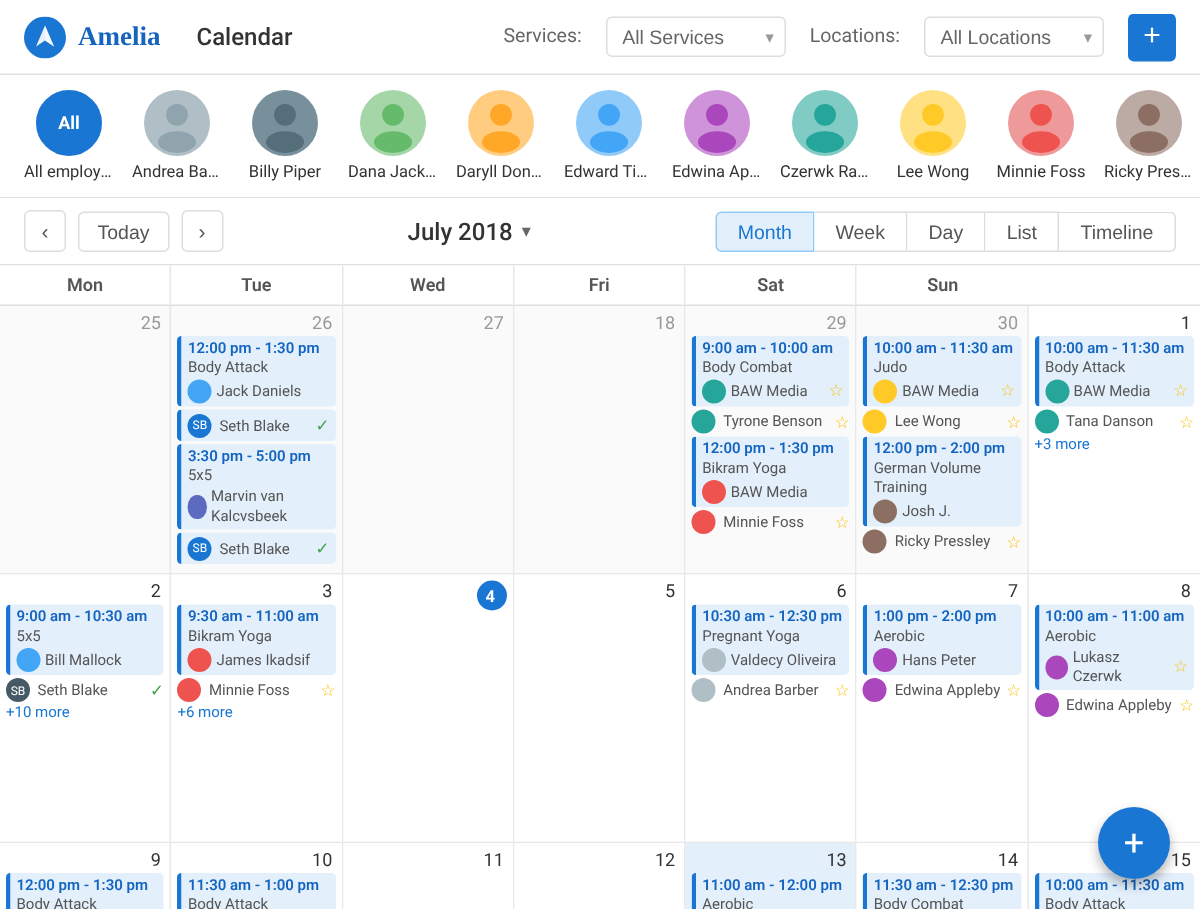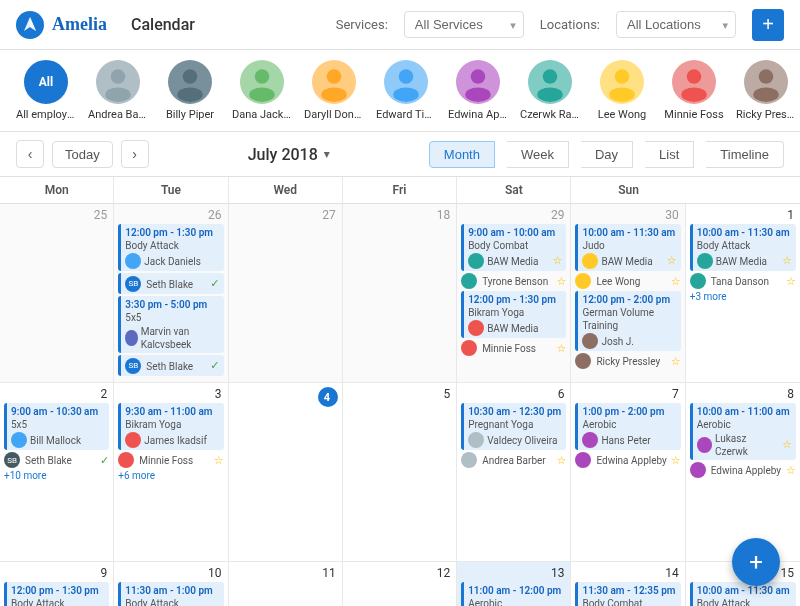--- a/index.html
+++ b/index.html
@@ -23,21 +23,21 @@
     .staff-avatar { width: 44px; height: 44px; border-radius: 50%; object-fit: cover; background: #ccc; display: flex; align-items: center; justify-content: center; font-size: 16px; overflow: hidden; border: 2px solid transparent; }
     .staff-avatar.active { border: 2px solid #1976d2; background: #1976d2; color: white; font-size: 12px; font-weight: bold; }
     .staff-name { font-size: 11px; color: #333; text-align: center; max-width: 60px; white-space: nowrap; overflow: hidden; text-overflow: ellipsis; }
 
     
     .cal-nav { background: white; border-bottom: 1px solid #e0e0e0; padding: 8px 16px; display: flex; align-items: center; gap: 8px; }
     .nav-btn { background: white; border: 1px solid #ddd; border-radius: 4px; width: 28px; height: 28px; cursor: pointer; display: flex; align-items: center; justify-content: center; font-size: 14px; color: #555; }
     .nav-today { background: white; border: 1px solid #ddd; border-radius: 4px; padding: 5px 12px; cursor: pointer; font-size: 13px; color: #555; }
     .cal-month { margin: 0 auto; font-size: 16px; font-weight: 500; display: flex; align-items: center; gap: 6px; cursor: pointer; }
     .cal-month-arrow { color: #666; font-size: 12px; }
-    .view-buttons { display: flex; gap: 12px; }
+    .view-buttons { display: flex; gap: 0; }
     .view-btn { border: 1px solid #ddd; background: white; padding: 5px 14px; cursor: pointer; font-size: 13px; color: #555; }
     .view-btn:first-child { border-radius: 4px 0 0 4px; }
     .view-btn:last-child { border-radius: 0 4px 4px 0; }
     .view-btn.active { background: #e3f0fb; color: #1976d2; border-color: #90caf9; }
     .view-btn + .view-btn { border-left: none; }
     .cal-header-row { display: grid; grid-template-columns: repeat(7, 1fr); background: white; border-bottom: 1px solid #e0e0e0; }
     .cal-header-cell { text-align: center; padding: 6px; font-size: 12px; font-weight: 600; color: #555; border-right: 1px solid #e8e8e8; }
     .cal-header-cell:last-child { border-right: none; }
     .cal-body { display: grid; grid-template-rows: repeat(5, 1fr); }
     .cal-week { display: grid; grid-template-columns: repeat(7, 1fr); border-bottom: 1px solid #e8e8e8; min-height: 90px; }
@@ -466,21 +466,21 @@
         <div class="event blue">
           <div class="event-time">11:00 am - 12:00 pm</div>
           <div class="event-name">Aerobic</div>
 
         </div>
 
       </div>
       <div class="cal-cell">
         <div class="cal-day-num current-month">14</div>
         <div class="event blue">
-          <div class="event-time">11:30 am - 12:35 pm</div>
+          <div class="event-time">11:30 am - 12:30 pm</div>
           <div class="event-name">Body Combat</div>
 
         </div>
 
       </div>
       <div class="cal-cell">
         <div class="cal-day-num current-month">15</div>
         <div class="event blue">
           <div class="event-time">10:00 am - 11:30 am</div>
           <div class="event-name">Body Attack</div>

